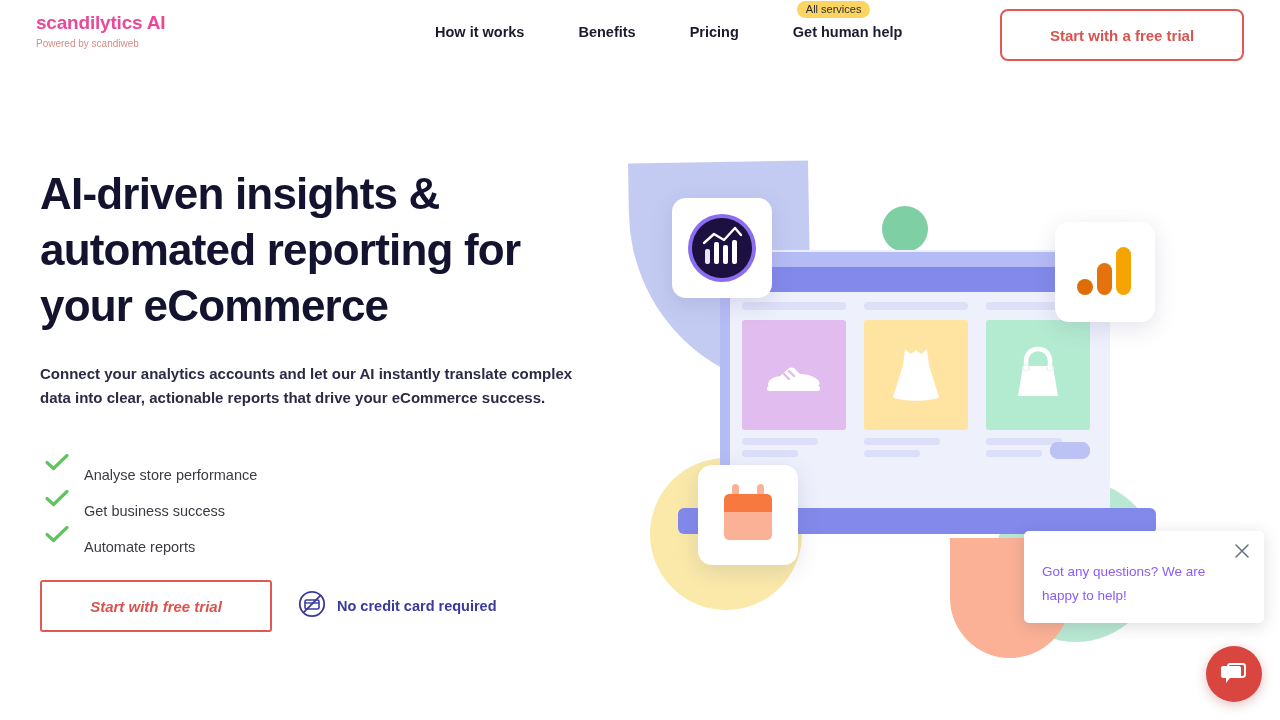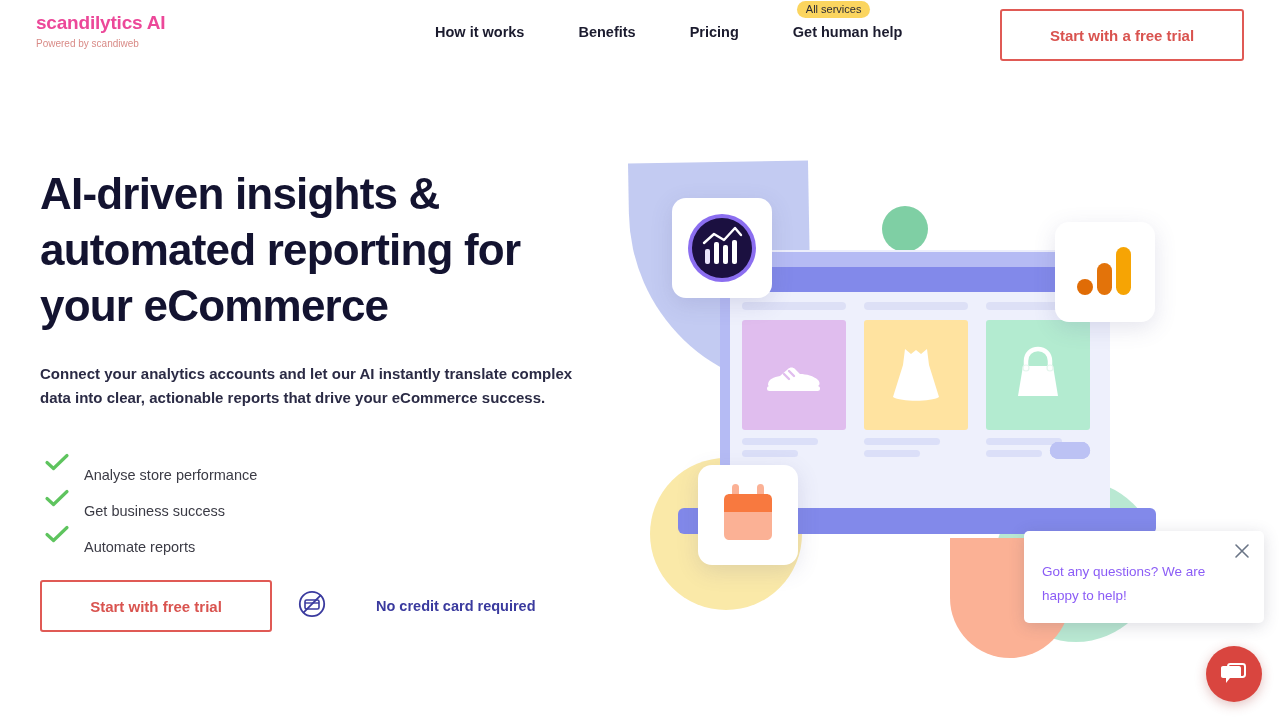--- a/index.html
+++ b/index.html
@@ -32,21 +32,21 @@
   .nav-item:last-child { margin-right: 0; }
   .nav-badge {
     position: absolute; top: -23px; left: 4px;
     background: #fbd55f; color: #2a2a36;
     font-size: 11px; font-weight: normal;
     padding: 2px 9px 3px; border-radius: 10px; white-space: nowrap;
   }
   .trial-btn {
     position: absolute; right: 36px; top: 9px;
     width: 244px; height: 52px;
-    border: 2px solid #e05a55; border-radius: 3px;
+    border: 2px solid #e05a55; border-radius: 8px;
     background: #fff; color: #d9534f;
     font-size: 15px; font-weight: bold;
     display: flex; align-items: center; justify-content: center;
     cursor: pointer; font-family: "Liberation Sans", sans-serif;
   }
 
   
   .hero-left { position: absolute; left: 40px; top: 166px; width: 580px; }
   .hero-title {
     font-size: 44px; font-weight: bold; line-height: 56px;
@@ -60,23 +60,23 @@
   .check-row { display: flex; align-items: center; height: 36px; }
   .check-ico { width: 26px; height: 18px; flex: 0 0 26px; margin-left: 4px; }
   .check-label { font-size: 14.5px; color: #3b3b45; margin-left: 14px; margin-top: 26px; }
 
   .cta-row { margin-top: 28px; display: flex; align-items: center; }
   .cta-btn {
     width: 232px; height: 52px;
     border: 2px solid #e05a55; border-radius: 3px; background: #fff;
     color: #d9534f; font-size: 15px; font-weight: bold;
     display: flex; align-items: center; justify-content: center;
-    cursor: pointer; font-family: "Liberation Sans", sans-serif;
-  }
-  .nocard { display: flex; align-items: center; margin-left: 26px; cursor: default; gap: 39px; }
+    cursor: pointer; font-family: "Liberation Sans", sans-serif; font-style: italic;
+  }
+  .nocard { display: flex; align-items: center; margin-left: 26px; cursor: default; }
   .nocard-label { font-size: 14.5px; font-weight: bold; color: #3a3a9e; margin-left: 11px; }
 
   
   .illus { position: absolute; left: 620px; top: 150px; width: 600px; height: 480px; }
   .shape { position: absolute; }
 
   .sh-lav-petal {
     left: 10px; top: 12px; width: 180px; height: 230px;
     background: #c3cbf2;
     border-radius: 0 0 0 180px;

